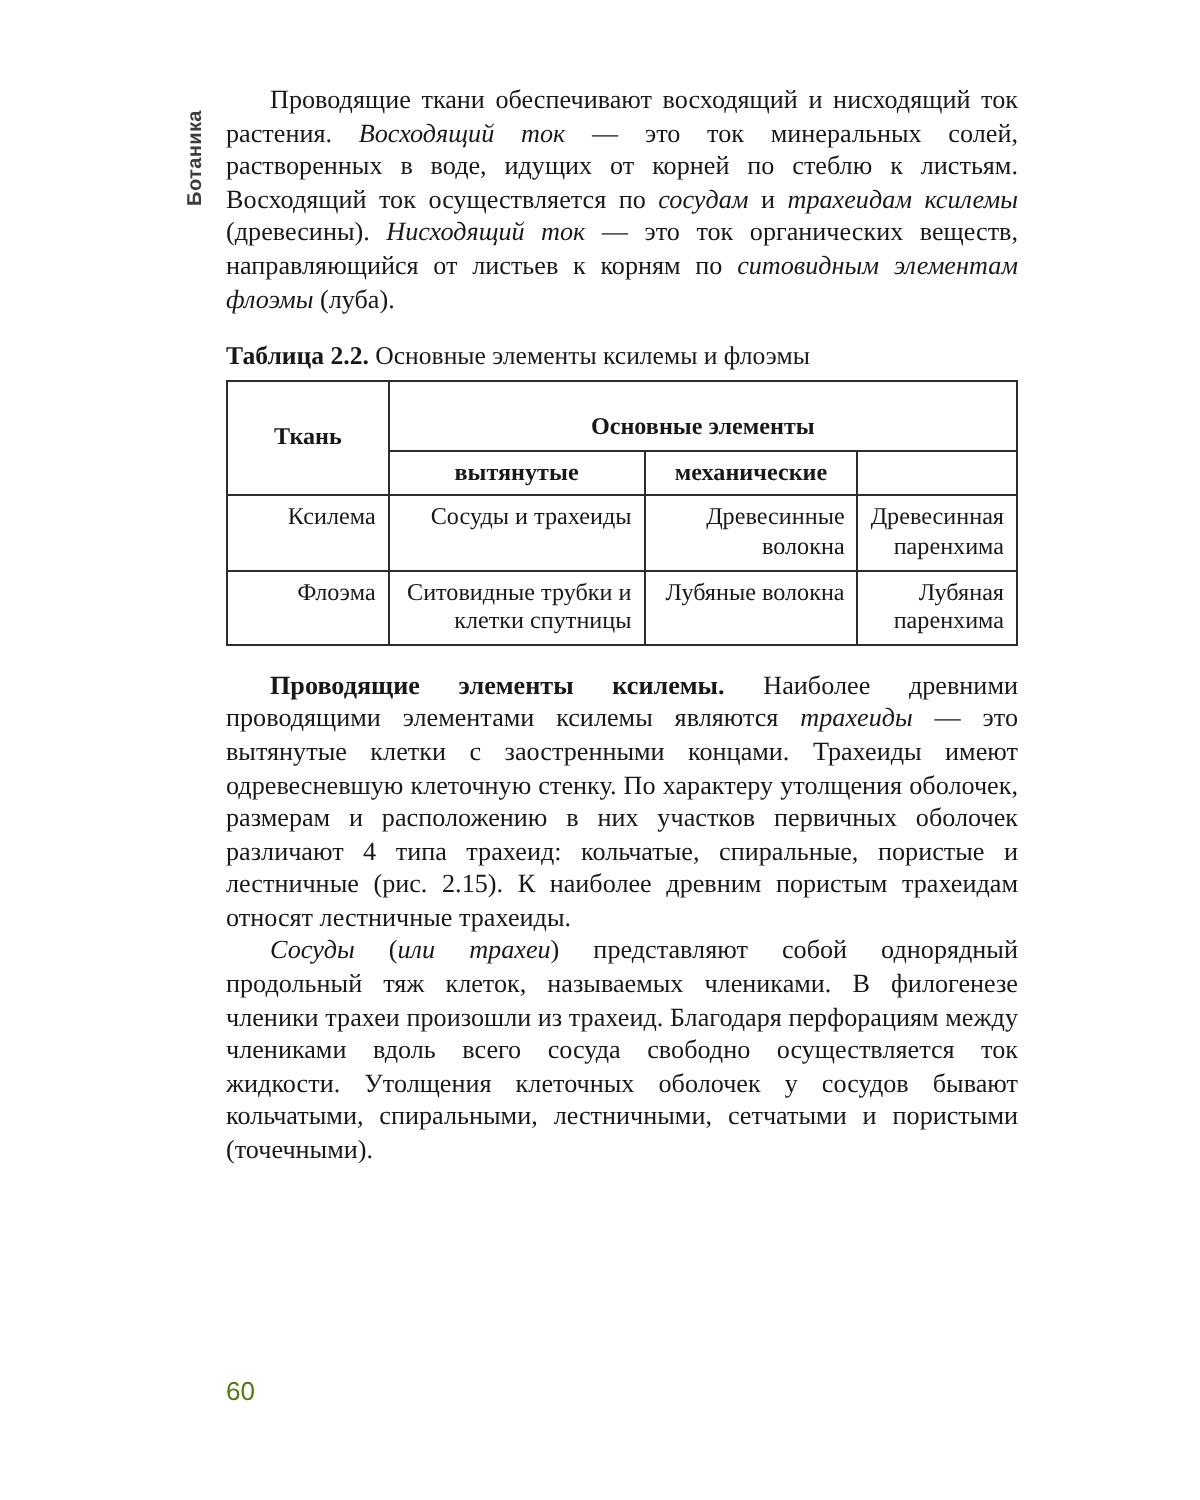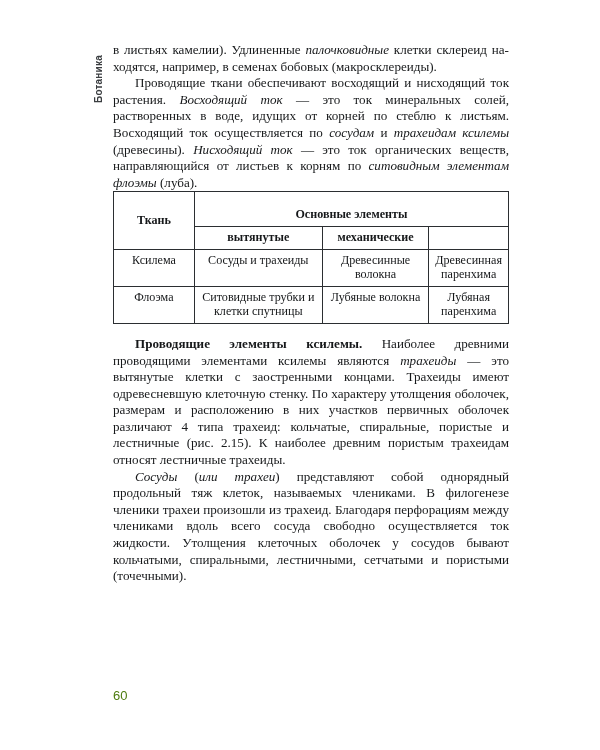--- a/index.html
+++ b/index.html
@@ -90,21 +90,21 @@
     border-collapse: collapse;
     width: 100%;
     font-size: 12.1px;
     line-height: 14.6px;
   }
   table.tbl td, table.tbl th {
     border: 1px solid #2b2e31;
     padding: 3px 6px 4px 6px;
     vertical-align: top;
     font-weight: 400;
-    text-align: center;
+    text-align: right;
   }
   table.tbl th.ctr { text-align: center; font-weight: 700; vertical-align: middle; }
   table.tbl th.grp { text-align: center; font-weight: 700; padding: 15px 0 4px 0; }
   .c-tkan  { width: 74px; }
   .c-prov  { width: 128px; }
   .c-mech  { width: 98px; }
   .c-zap   { width: auto; }
 
   
   .folio {
@@ -120,26 +120,26 @@
 <body>
 
 <div class="page">
 
   <div class="side-tab">
     <span class="side-tab-label">Ботаника</span>
   </div>
 
   <div class="col">
 
-    <p class="body cont"><span>в листьях камелии). Удлиненные </span><i>палочковидные</i><span> клетки склереид на-</span><span>ходятся, например, в семенах бобовых (макросклереиды).</span></p>
 
 
     <p class="body indent"><span>Проводящие ткани обеспечивают восходящий и нисходящий ток растения. </span><i>Восходящий ток</i><span> — это ток минеральных солей, растворенных в воде, идущих от корней по стеблю к листьям. Восходящий ток осуществляется по </span><i>сосудам</i><span> и </span><i>трахеидам</i><span> </span><span class="bi">ксилемы</span><span> (древесины). </span><i>Нисходящий ток</i><span> — это ток органических веществ, направляющийся от листьев к корням по </span><i>ситовидным элементам</i><span> </span><span class="bi">флоэмы</span><span> (луба).</span></p>
 
 
+    <p class="table-caption"><span class="cap-strong">Таблица 2.2.</span><span> Основные элементы ксилемы и флоэмы</span></p>
 
     <table class="tbl">
       <thead>
         <tr>
           <th class="ctr c-tkan" rowspan="2">Ткань</th>
           <th class="grp" colspan="3">Основные элементы</th>
         </tr>
         <tr>
           <th class="ctr c-prov">вытянутые</th>
           <th class="ctr c-mech">механические</th>

